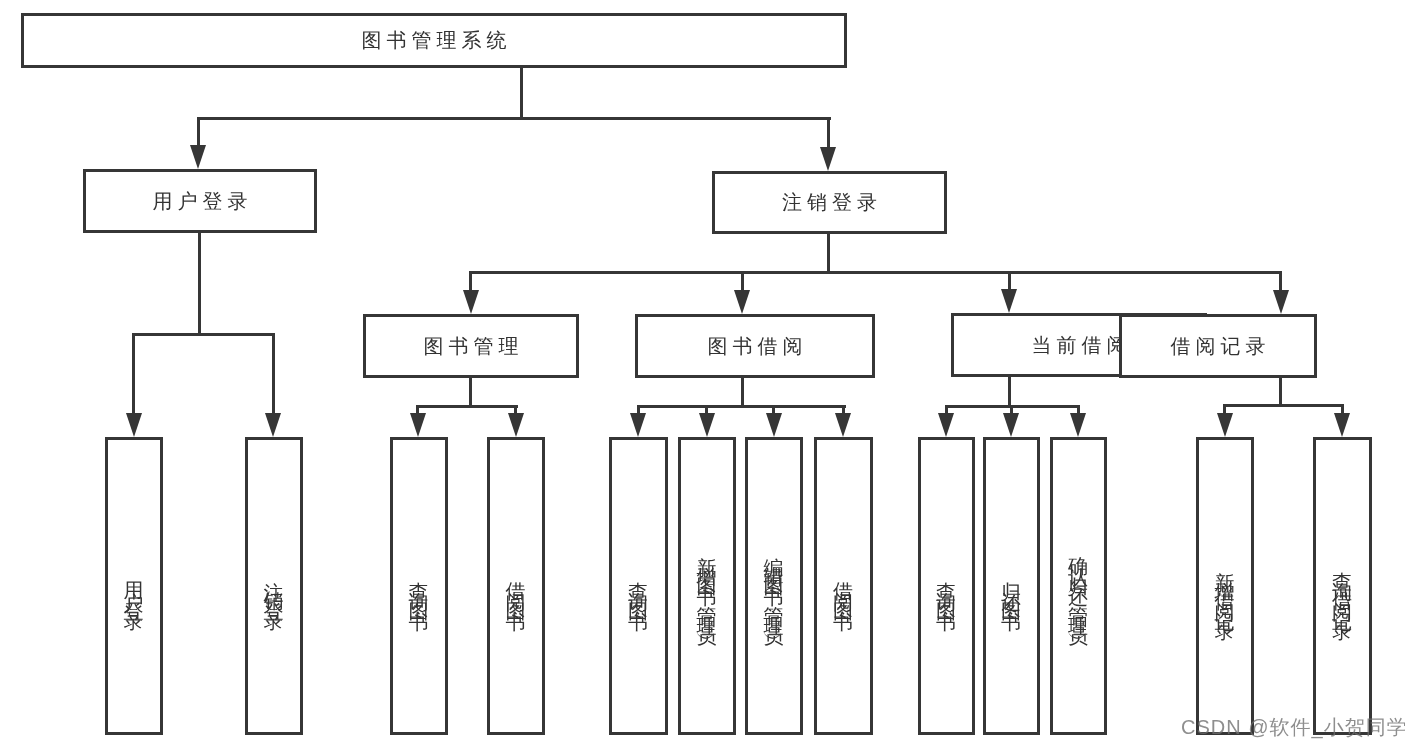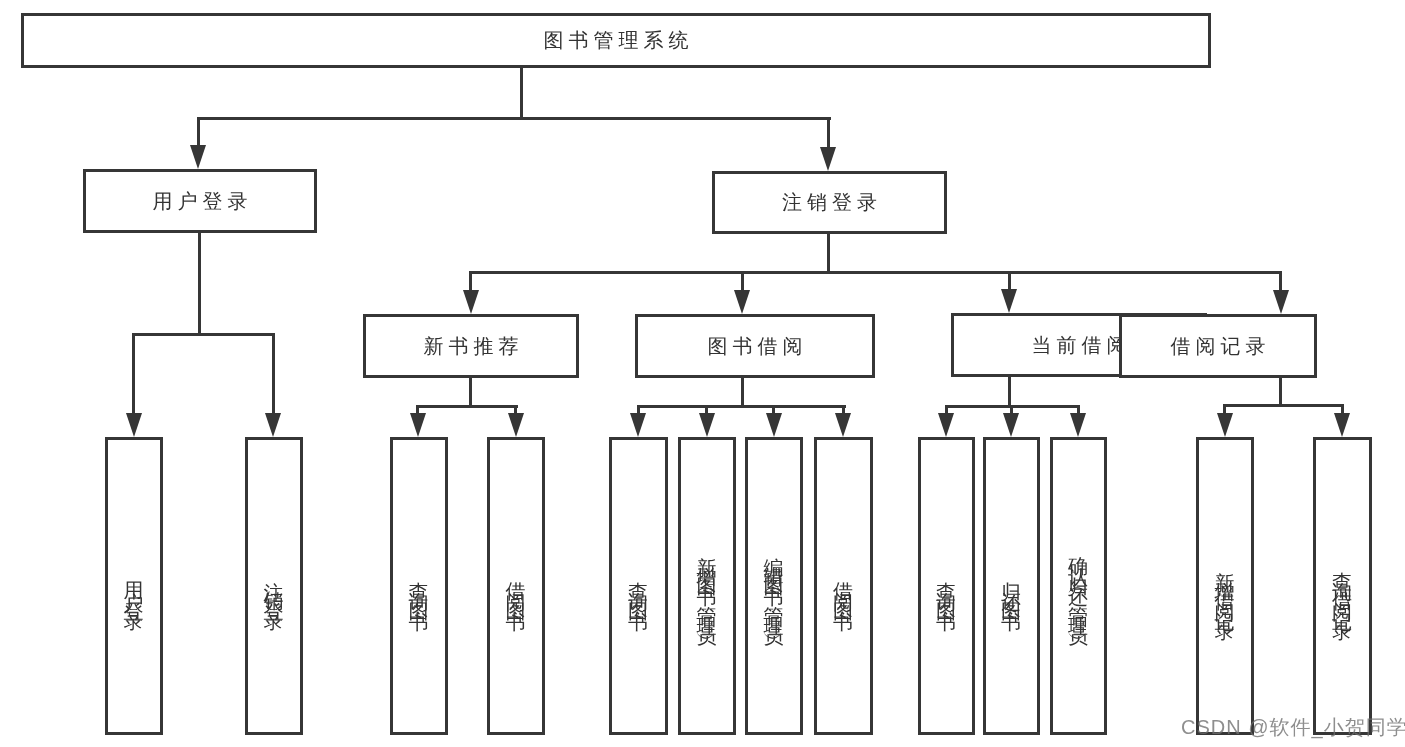--- a/index.html
+++ b/index.html
@@ -50,27 +50,27 @@
     color:rgba(110,110,110,0.78);
     letter-spacing:1px;
     white-space:nowrap;
   }
 </style>
 </head>
 <body>
 
 <div class="canvas">
 
-  <div class="box hbox" style="left:21px;top:13px;width:1190px;height:55px">图书管理系统</div>
+  <div class="box hbox" style="left:21px;top:13px;width:826px;height:55px">图书管理系统</div>
 
   <div class="box hbox" style="left:83px;top:169px;width:234px;height:64px">用户登录</div>
 
   <div class="box hbox" style="left:712px;top:171px;width:235px;height:63px">注销登录</div>
 
-  <div class="box hbox" style="left:363px;top:314px;width:216px;height:64px">新书推荐</div>
+  <div class="box hbox" style="left:363px;top:314px;width:216px;height:64px">图书管理</div>
 
   <div class="box hbox" style="left:635px;top:314px;width:240px;height:64px">图书借阅</div>
 
   <div class="box hbox" style="left:951px;top:313px;width:256px;height:64px">当前借阅</div>
 
   <div class="box hbox" style="left:1119px;top:314px;width:198px;height:64px">借阅记录</div>
 
   <div class="box vbox" style="left:105px;top:437px;width:58px;height:298px">
     <span class="vtext">用户登录</span>
   </div>

